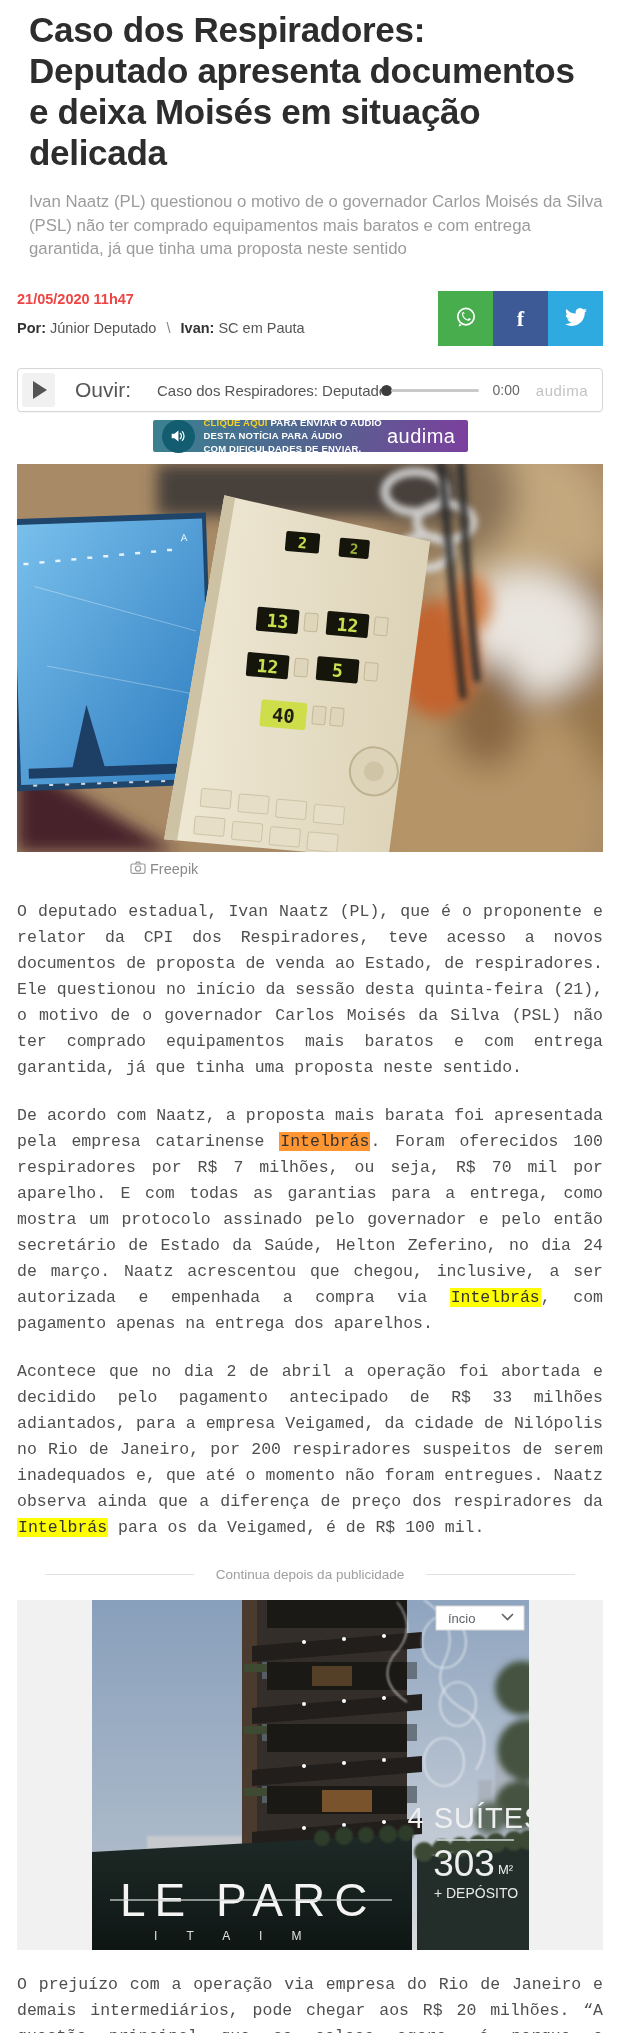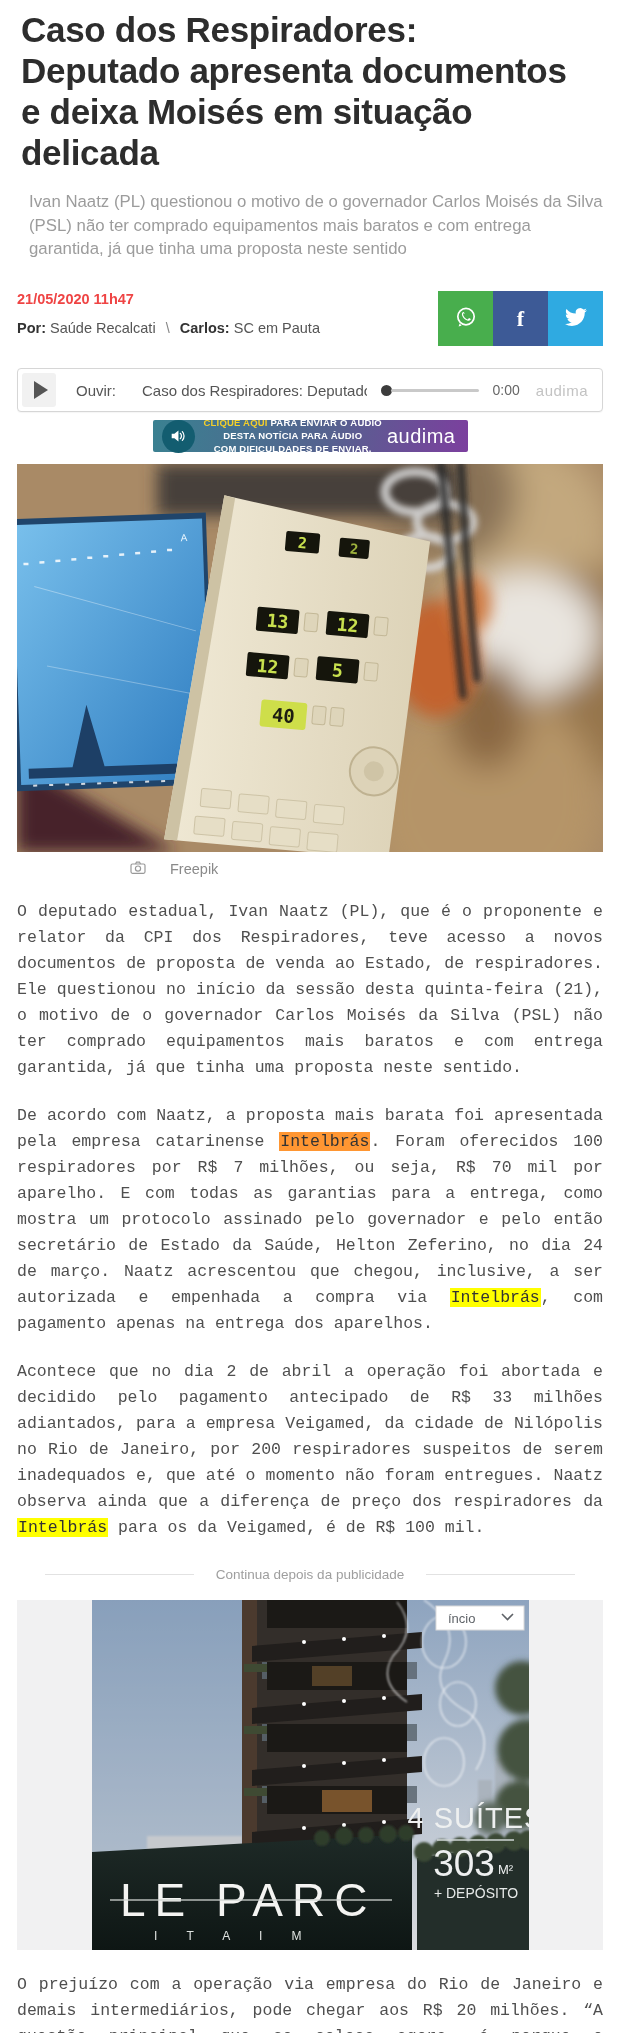--- a/index.html
+++ b/index.html
@@ -1,20 +1,20 @@
 <!DOCTYPE html>
 <html lang="pt-BR"><head>
 <meta charset="utf-8">
 <style>
   html,body{margin:0;padding:0;background:#fff;}
   body{width:620px;font-family:"Liberation Sans","DejaVu Sans",sans-serif;color:#4f4f4f;}
   .page{padding:6px 17px 14px 17px;}
 
   h1.title{
-    margin:4px 0 0 4px;max-width:557px;
+    margin:4px 0 0 12px;max-width:557px;
     font-size:35px;line-height:1.17;font-weight:700;color:#2d2d2d;letter-spacing:-0.3px;
   }
   p.subtitle{
     margin:16px 0 0 12px;font-size:16.8px;line-height:1.42;color:#9c9c9c;font-weight:400;
   }
 
   .meta-row{display:flex;justify-content:space-between;align-items:flex-start;margin-top:30px;}
   .pub-date{font-size:14.5px;font-weight:700;color:#ef4444;}
   .byline{margin-top:13px;font-size:14.5px;color:#555;}
   .byline b{color:#333;}
@@ -23,41 +23,41 @@
   .share-btn{width:55px;height:55px;display:flex;align-items:center;justify-content:center;cursor:pointer;}
   .share-btn .fglyph{color:#fff;font-size:22px;font-weight:700;font-family:"Liberation Serif",serif;}
 
   .player{
     margin-top:22px;height:42px;border:1px solid #d6d6d6;border-radius:4px;
     display:flex;align-items:center;background:#fff;box-shadow:0 1px 1px rgba(0,0,0,.04);
   }
   .play{width:34px;height:34px;margin-left:4px;border-radius:3px;background:#f1f1f1;
         display:flex;align-items:center;justify-content:center;cursor:pointer;}
   .tri{width:0;height:0;border-left:14px solid #555;border-top:9px solid transparent;border-bottom:9px solid transparent;margin-left:3px;}
-  .ouvir{margin-left:20px;font-size:15px;color:#555;}
+  .ouvir{margin-left:20px;font-size:21px;color:#555;}
   .ptitle{margin-left:26px;font-size:15px;color:#555;white-space:nowrap;overflow:hidden;max-width:225px;}
   .slider{display:flex;align-items:center;margin-left:auto;cursor:pointer;}
   .sdot{width:11px;height:11px;border-radius:50%;background:#3c3c3c;}
   .sline{width:88px;height:3px;background:#c9c9c9;border-radius:2px;margin-left:-1px;}
   .ptime{margin-left:14px;font-size:14px;color:#666;text-align:right;}
   .pbrand{margin:0 14px 0 16px;font-size:15px;color:#c3c3c3;letter-spacing:.5px;}
 
   .audima-banner{
     width:315px;height:32px;margin:8px auto 0 auto;border-radius:2px;
-    display:flex;align-items:center;cursor:pointer;text-decoration:none;text-align:center;
+    display:flex;align-items:center;cursor:pointer;text-decoration:none;
   }
   .sp-circle{width:33px;height:33px;border-radius:50%;background:#135d70;margin-left:9px;
              display:flex;align-items:center;justify-content:center;flex:0 0 auto;}
   .bt{margin-left:9px;font-size:9.5px;line-height:1.32;font-weight:700;color:#fff;letter-spacing:.2px;white-space:nowrap;}
   .bt .cta{color:#f4cf2a;}
   .abrand{margin-left:auto;margin-right:12px;color:#fff;font-size:20px;font-weight:400;letter-spacing:.5px;}
 
   figure{margin:12px 0 0 0;}
   .hero-svg{display:block;width:586px;height:388px;}
-  figcaption{margin-top:9px;padding-left:113px;font-size:14.5px;color:#8a8a8a;display:flex;align-items:center;gap:24px;}
+  figcaption{margin-top:9px;padding-left:113px;font-size:14.5px;color:#8a8a8a;display:flex;align-items:center;gap:4px;}
 
   p.body{margin:22px 0 0 0;font-size:16.5px;line-height:26px;text-align:justify;color:#4f4f4f;font-family:Liberation Mono, monospace;}
   mark.hl-o{background:#ff9632;color:#333;padding:0 1px;}
   mark.hl-y{background:#ffff00;color:#333;padding:0 1px;}
 
   .ad-divider{display:flex;align-items:center;margin:26px 28px 0 28px;color:#9e9e9e;font-size:13.5px;gap:8px;}
   .dline{flex:1;height:1px;background:#e2e2e2;}
   .ad-divider span.dtext{margin:0 14px;white-space:nowrap;}
 
   .ad-wrap{margin-top:18px;background:#f1f1f2;display:flex;justify-content:center;cursor:pointer;}
@@ -73,23 +73,23 @@
 
   <h1 class="title">Caso dos Respiradores: Deputado apresenta documentos e deixa Moisés em situação delicada</h1>
 
   <p class="subtitle">Ivan Naatz (PL) questionou o motivo de o governador Carlos Moisés da Silva (PSL) não ter comprado equipamentos mais baratos e com entrega garantida, já que tinha uma proposta neste sentido</p>
 
   <div class="meta-row">
     <div>
       <div class="pub-date">21/05/2020 11h47</div>
       <div class="byline">
         <b>Por:</b>
-        <span>Saúde Recalcati</span>
+        <span>Júnior Deputado</span>
         <span class="sep">\</span>
-        <b>Carlos:</b>
+        <b>Ivan:</b>
         <span>SC em Pauta</span>
       </div>
     </div>
     <div class="share">
       <a class="share-btn" style="background: rgb(72, 174, 77);">
         <span>
           <svg width="24" height="24" viewBox="0 0 24 24">
               <circle cx="12" cy="11.6" r="8.2" fill="none" stroke="#fff" stroke-width="1.7"></circle>
               <path d="M5.6 18.6 L4.6 21.4 L7.6 20.5 Z" fill="#fff"></path>
               <path d="M9.2 8.3 c-.6 1.8 1.2 5 4.4 6.2 l1.5-1.4 1.7 1 c-.3 1.6-2 2-3.6 1.4 c-2.8-1-5.2-3.8-5.3-6.2 c0-1.5.9-2.4 2-2.3 l.8 1.9 Z" fill="#fff"></path>

